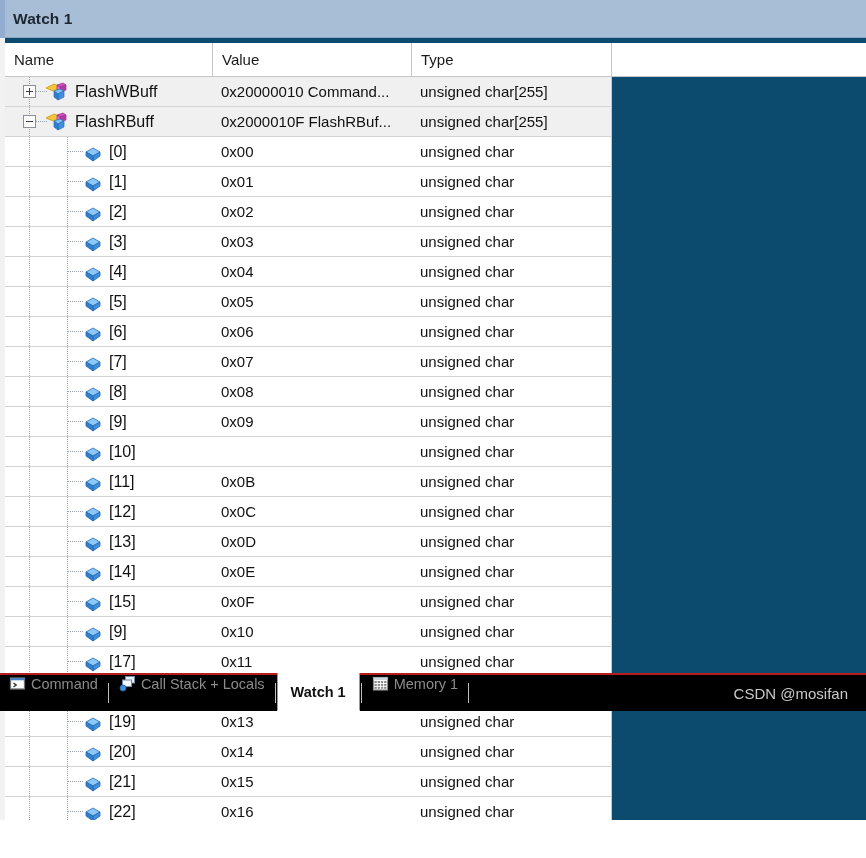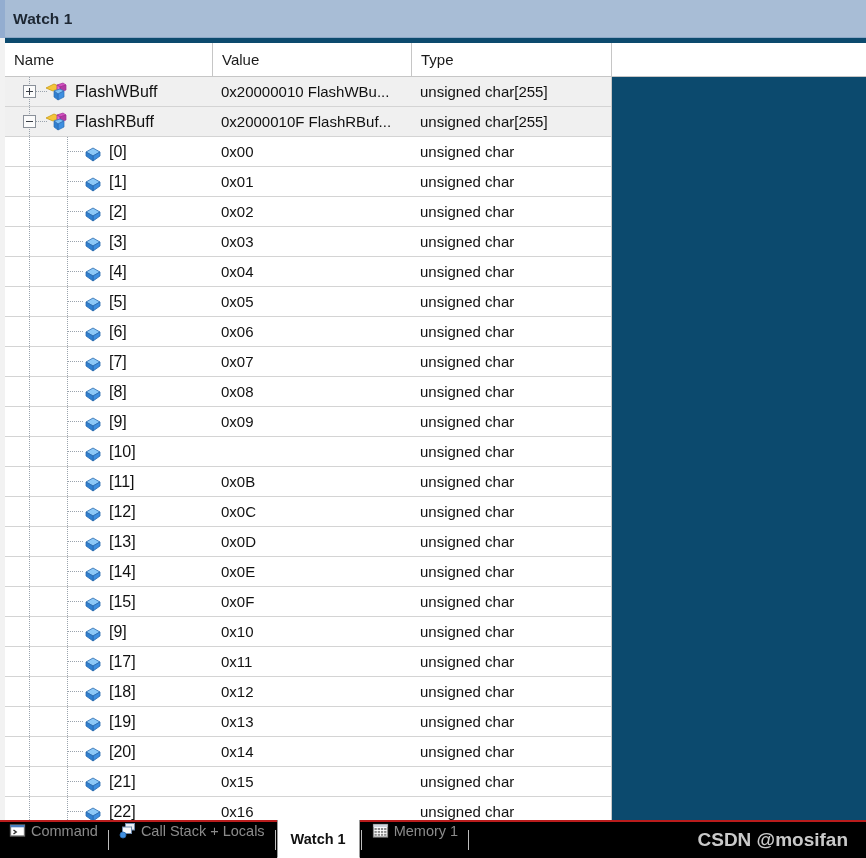--- a/index.html
+++ b/index.html
@@ -11,21 +11,21 @@
     height: 858px;
     overflow: hidden;
     background: #ffffff;
     font-family: "Liberation Sans", sans-serif;
     -webkit-font-smoothing: antialiased;
   }
 
   #app {
     position: relative;
     width: 866px;
-    height: 858px;
+    height: 711px;
     box-sizing: border-box;
     background: #ffffff;
   }
 
   
   .titlebar {
     position: absolute;
     left: 0;
     top: 0;
     width: 866px;
@@ -280,24 +280,23 @@
     align-self: center;
     height: 20px;
     background: #bdbdbd;
     margin: 0 1px;
     flex: 0 0 auto;
   }
   .watermark {
     margin-left: auto;
     margin-right: 18px;
     align-self: center;
-    font-size: 19px;
+    font-size: 15px;
     color: #c9c9c9;
     white-space: nowrap;
-    font-weight: bold;
   }
 </style>
 </head>
 <body>
 
 <div id="app">
 
   <div class="titlebar">
     <div class="titlebar-accent"></div>
     <div class="titlebar-text">Watch 1</div>
@@ -328,21 +327,21 @@
                     <polygon points="12,3 18,1 21,3 15,5" fill="#d44ec4" stroke="#9e2f91" stroke-width="0.7"></polygon>
                     <polygon points="15,5 21,3 21,8 15,10" fill="#b23ba3" stroke="#9e2f91" stroke-width="0.7"></polygon>
                     <polygon points="12,3 15,5 15,10 12,8" fill="#e06bd4" stroke="#9e2f91" stroke-width="0.7"></polygon>
                     <polygon points="9,9 15,7 19,9 13,12" fill="#7fc0f5" stroke="#2d6fb5" stroke-width="0.7"></polygon>
                     <polygon points="13,12 19,9 19,15 13,18" fill="#3f8fe0" stroke="#2d6fb5" stroke-width="0.7"></polygon>
                     <polygon points="9,9 13,12 13,18 9,15" fill="#2f7fd0" stroke="#2d6fb5" stroke-width="0.7"></polygon>
                   </svg></span>
                 <span class="namelabel">FlashWBuff</span>
               </div>
             </div>
-            <div class="cell c-value">0x20000010 FlashWBu...</div>
+            <div class="cell c-value">0x20000010 Command...</div>
             <div class="cell c-type">unsigned char[255]</div>
           </div>
           <div class="row lvl0 hl" style="top: 30px;">
             <div class="cell c-name">
               <div class="nameinner">
                 <div class="tline-v t1"></div>
                 <div class="tline-h h0"></div>
                 <div class="expander"></div>
                 <span class="icon-array"><svg viewBox="0 0 22 20" width="22" height="20">
                     <polygon points="1,6 9,2 16,5 8,9" fill="#f5c43a" stroke="#c79a14" stroke-width="0.8"></polygon>

